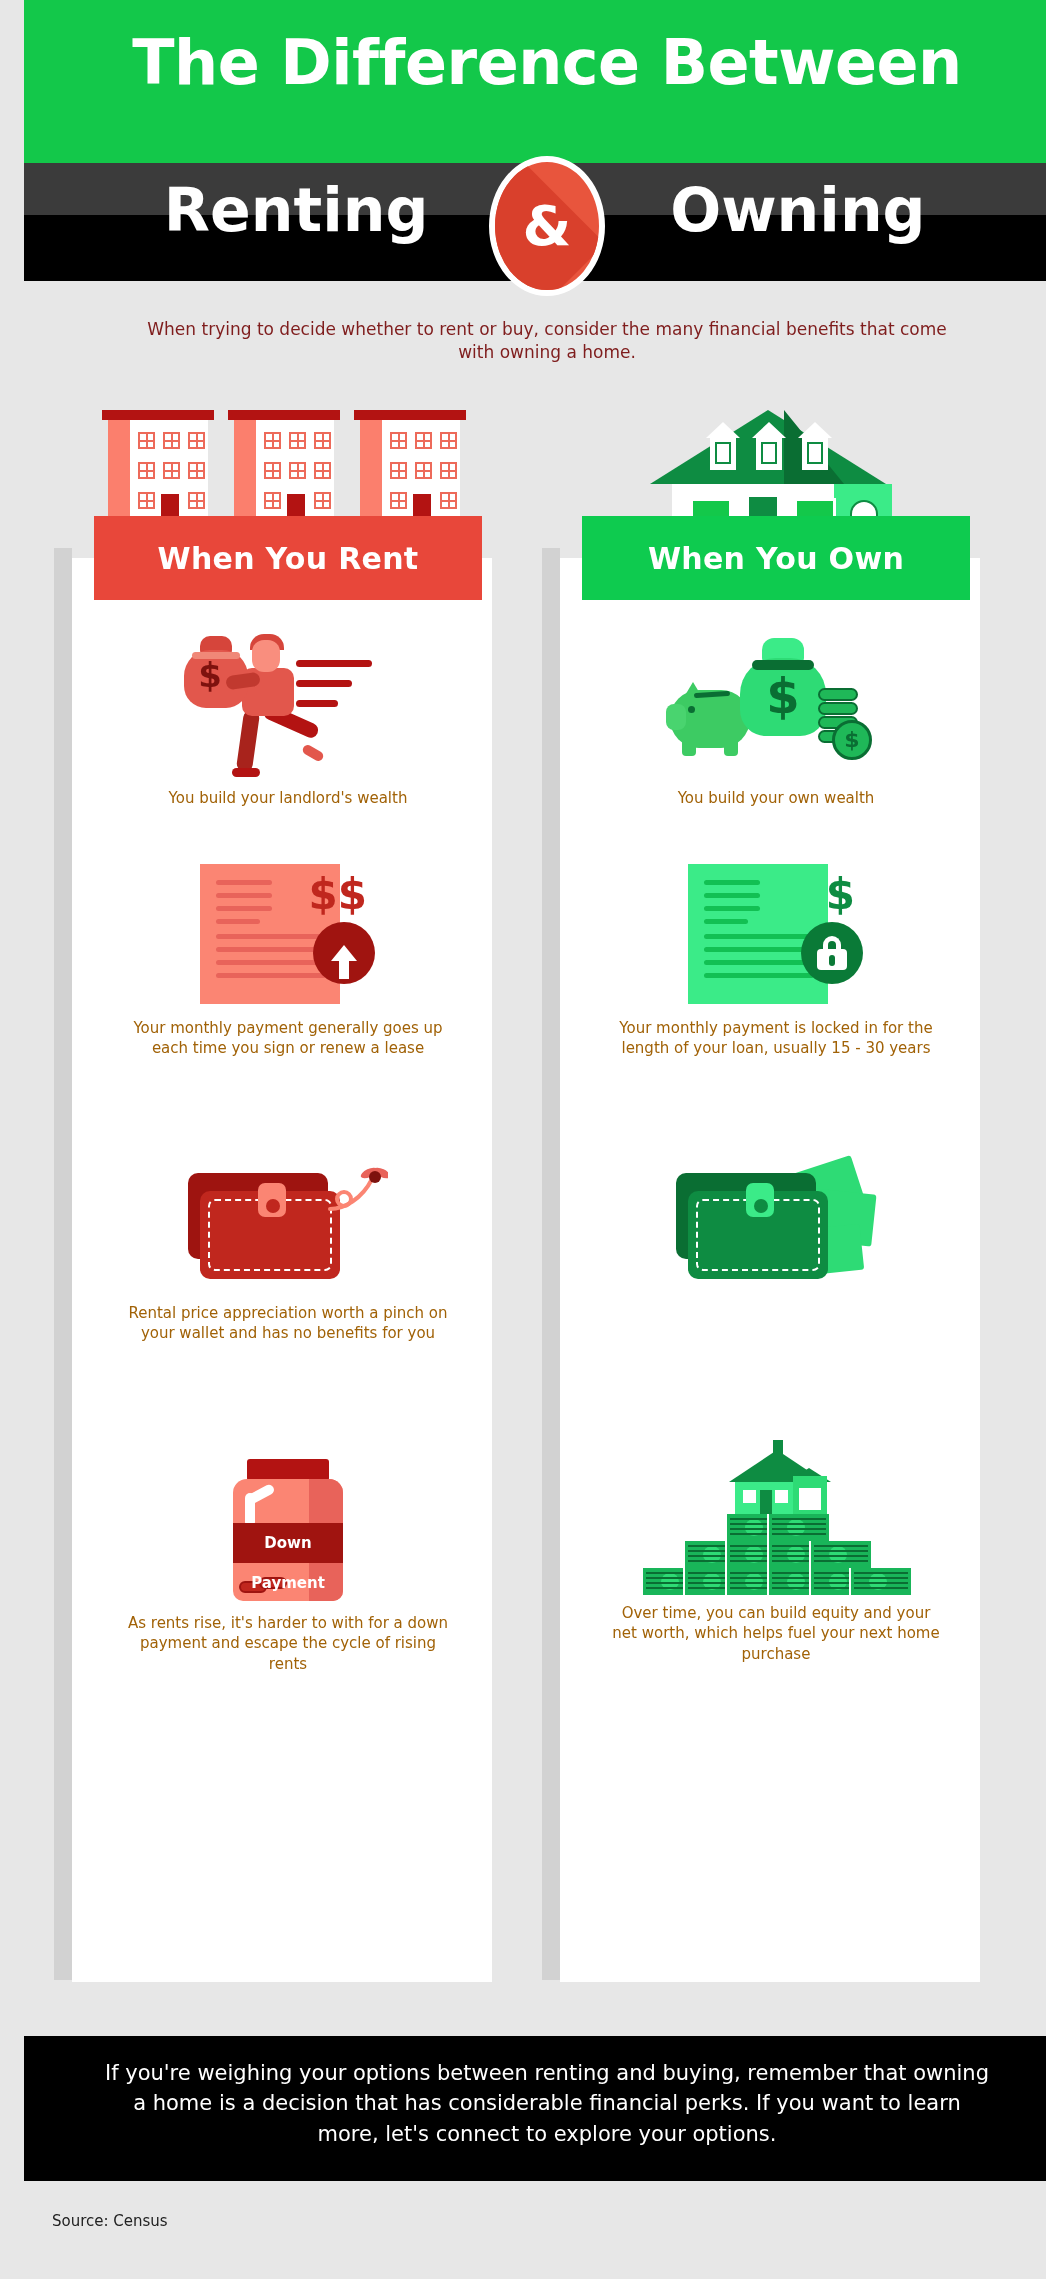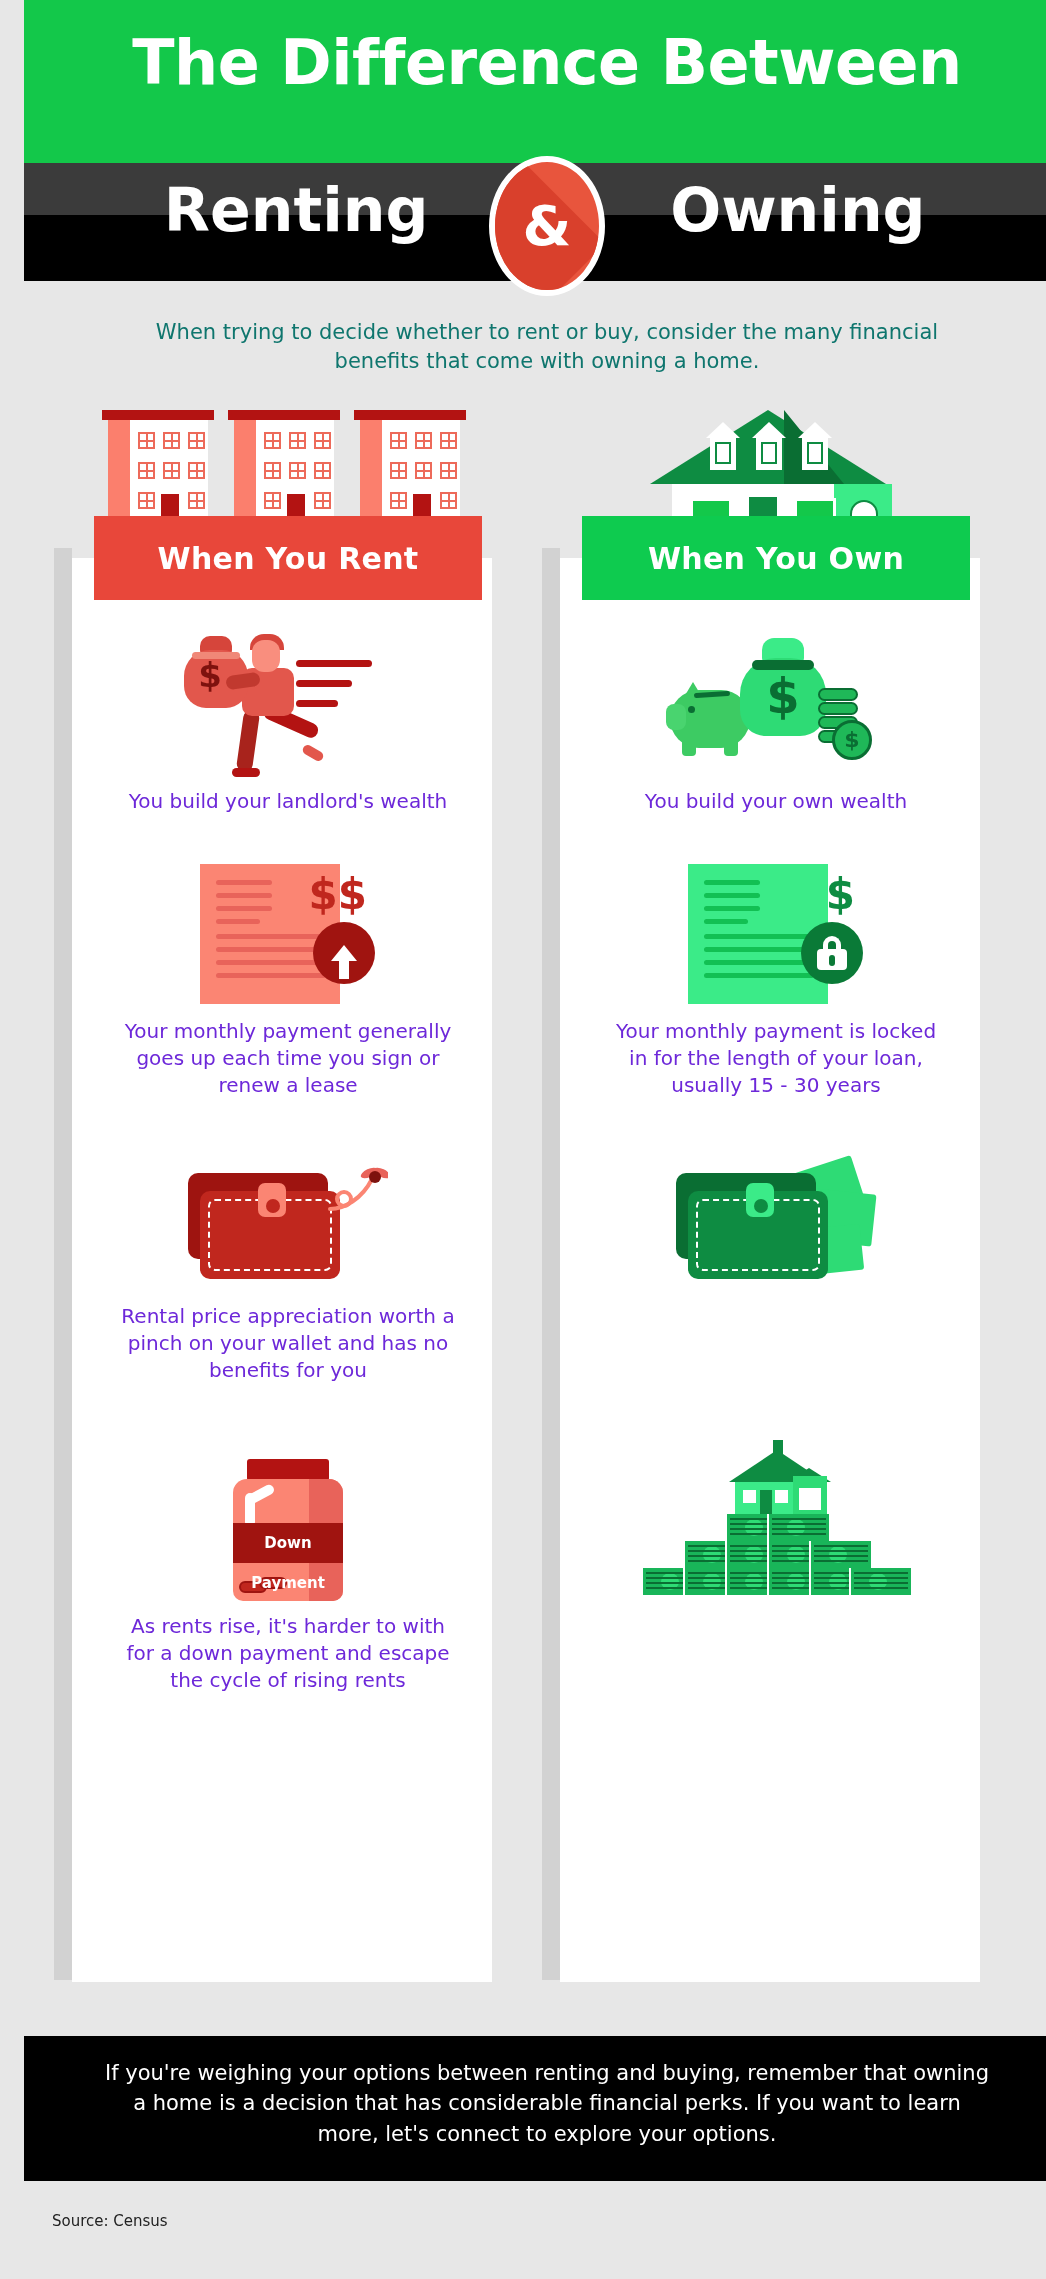--- a/index.html
+++ b/index.html
@@ -42,21 +42,21 @@
   }
   .amp-badge .glyph{
     position:absolute;left:0;top:0;width:100%;height:100%;
     display:flex;align-items:center;justify-content:center;
     color:#fff;font-size:56px;font-weight:bold;line-height:1;
   }
 
   
   .intro{
     position:absolute;left:110px;top:318px;width:826px;text-align:center;
-    color:#0f766e;font-size:21px;line-height:1.38;
+    color:#7f1d1d;font-size:17px;line-height:1.38;
   }
 
   
   .cols{position:absolute;left:0;top:402px;width:1046px;height:1590px;}
   .col{position:absolute;top:0;width:432px;}
   .col-rent{left:48px;}
   .col-own{left:536px;}
 
   .shadow-l{position:absolute;top:146px;width:18px;height:1432px;background:#d2d2d2;}
   .sh-rent{left:30px;}
@@ -113,21 +113,21 @@
     position:absolute;top:114px;left:22px;width:388px;height:84px;
     display:flex;align-items:center;justify-content:center;
     color:#fff;font-size:30px;font-weight:bold;letter-spacing:.3px;
   }
   .ch-rent{background:#E8473A;}
   .ch-own{background:#0ECB4F;}
 
   
   .item{position:absolute;left:48px;width:336px;text-align:center;}
   .item .icon{position:relative;margin:0 auto;}
-  .item .cap{color:#6d28d9;font-size:20px;line-height:1.36;margin-top:8px;}
+  .item .cap{color:#a16207;font-size:15px;line-height:1.36;margin-top:8px;}
 
   
   .runner{width:200px;height:150px;position:relative;}
   .runner .bag{position:absolute;left:6px;top:20px;width:64px;height:58px;background:#E2574C;border-radius:26px 26px 22px 22px;}
   .runner .bagtop{position:absolute;left:22px;top:6px;width:32px;height:18px;background:#D6453B;border-radius:10px 10px 4px 4px;}
   .runner .bagtie{position:absolute;left:14px;top:22px;width:48px;height:7px;background:#F08878;border-radius:4px;}
   .runner .bagS{position:absolute;left:0;top:28px;width:64px;text-align:center;color:#7E120E;font-size:34px;font-weight:bold;line-height:1;}
   .runner .head{position:absolute;left:74px;top:10px;width:28px;height:32px;background:#F98E7E;border-radius:12px;}
   .runner .hair{position:absolute;left:72px;top:4px;width:34px;height:16px;background:#D6453B;border-radius:14px 14px 0 0;}
   .runner .torso{position:absolute;left:64px;top:38px;width:52px;height:48px;background:#E2574C;border-radius:10px;}
@@ -585,20 +585,21 @@
               </div>
             <div class="bill" style="left:208px">
                 <span class="circ"></span>
                 <span class="bar" style="top:4px"></span>
                 <span class="bar" style="top:9px"></span>
                 <span class="bar" style="top:14px"></span>
                 <span class="bar" style="top:19px"></span>
               </div>
           </div>
         </div>
+        <div class="cap">Over time, you can build equity and your net worth, which helps fuel your next home purchase</div>
       </div>
     </div>
 
   </div>
 
   <div class="cta">
     <p>If you're weighing your options between renting and buying, remember that owning a home is a decision that has considerable financial perks. If you want to learn more, let's connect to explore your options.</p>
   </div>
 
   <div class="source">Source: Census</div>

